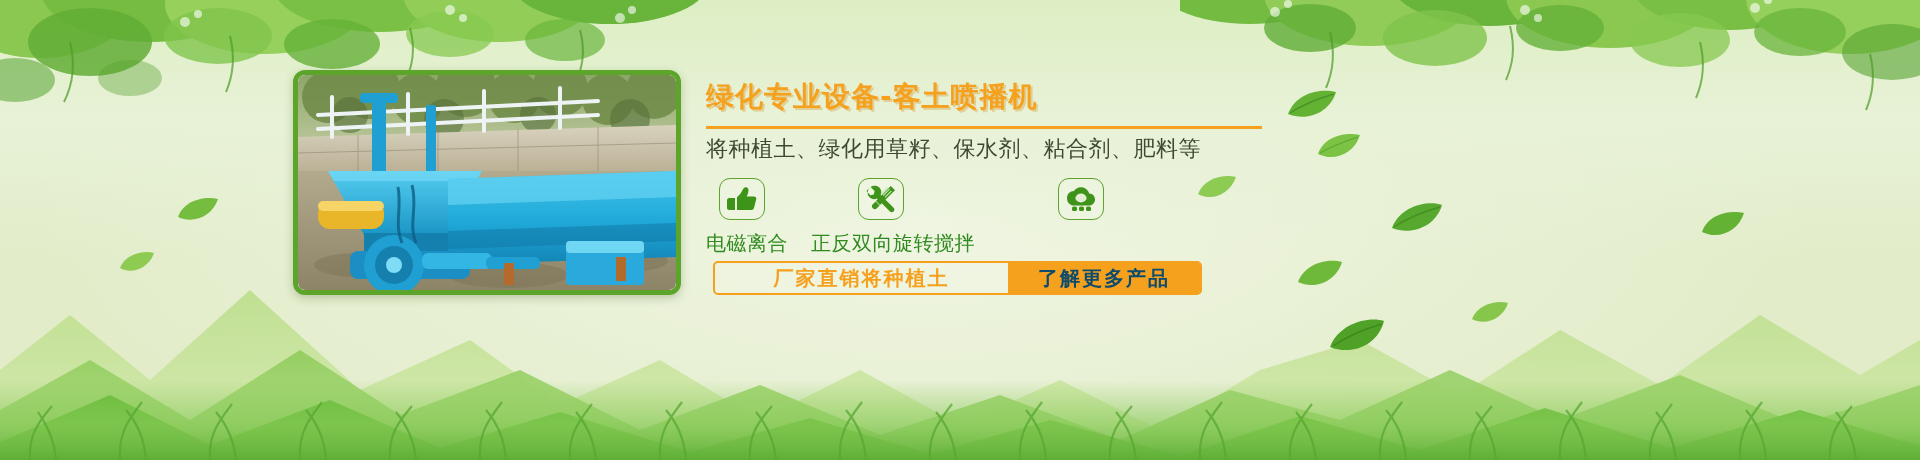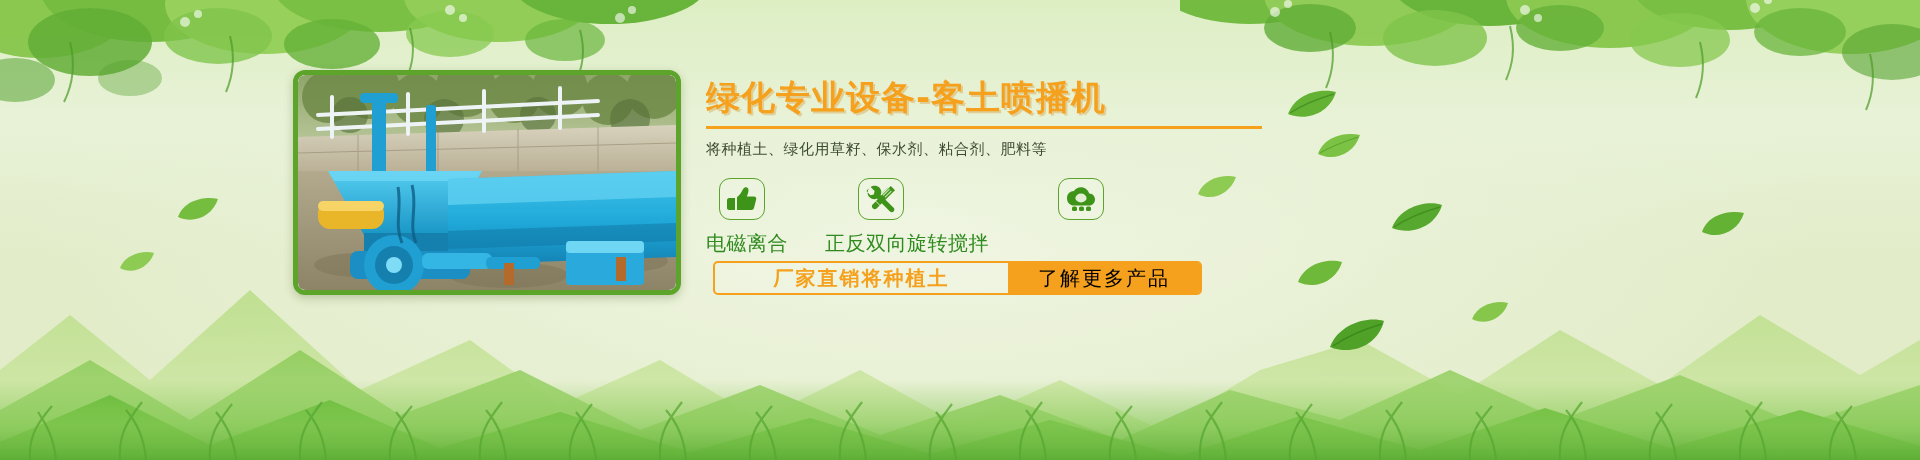--- a/index.html
+++ b/index.html
@@ -47,35 +47,35 @@
     box-shadow:0 3px 10px rgba(60,90,30,.28);
   }
   .photo-frame .ph-inner{ position:absolute; inset:0; overflow:hidden; border-radius:7px;}
 
   
   .content{
     position:absolute; left:706px; top:74px;
     width:620px;
   }
   .headline{
-    font-size:34px;
+    font-size:28px;
     line-height:46px;
     font-weight:bold;
     color:#f5a11e;
     letter-spacing:1px;
     white-space:nowrap;
     text-shadow:2px 2px 0 rgba(210,130,10,.30);
   }
   .rule{
     width:556px; height:3px;
     background:#f5a11e;
     margin-top:6px; margin-bottom:7px;
   }
   .sub-line{
-    font-size:15px;
+    font-size:22px;
     line-height:26px;
     color:#3d4a33;
     white-space:nowrap;
     letter-spacing:.5px;
   }
 
   
   .features{
     position:absolute; left:706px; top:178px;
     width:620px;
@@ -112,22 +112,22 @@
     flex:1;
     display:flex; align-items:center; justify-content:center;
     font-size:20px; font-weight:bold;
     color:#f5a11e;
     letter-spacing:2px;
   }
   .cta-btn{
     width:192px;
     display:flex; align-items:center; justify-content:center;
     background:#f5a11e;
-    color:#000000;
-    font-size:20px; font-weight:normal;
+    color:#0c4a6e;
+    font-size:20px; font-weight:bold;
     letter-spacing:2px;
     border-radius:0 2px 2px 0;
     cursor:pointer;
   }
 </style>
 </head>
 <body>
 
 <div class="banner">
 
@@ -457,21 +457,21 @@
           <ellipse cx="15" cy="12" rx="5.6" ry="4.4" fill="#e3efd2"></ellipse>
           <rect x="6" y="20.6" width="5" height="4.4" rx="1.6" fill="#3e9419"></rect>
           <rect x="13" y="20.6" width="5" height="4.4" rx="1.6" fill="#3e9419"></rect>
           <rect x="20" y="20.6" width="5" height="4.4" rx="1.6" fill="#3e9419"></rect>
         </svg>
       </div>
     </div>
 
     <div class="feat-labels">
       <div class="feat-label" style="left:0px;">电磁离合</div>
-      <div class="feat-label" style="left:119px;text-align:center;">正反双向旋转搅拌</div>
+      <div class="feat-label" style="left:105px;text-align:center;">正反双向旋转搅拌</div>
     </div>
   </div>
 
   <div class="cta-bar">
     <div class="cta-slogan">
       <span>厂家直销</span>
       <span>将种植土</span>
     </div>
     <div class="cta-btn">了解更多产品</div>
   </div>

